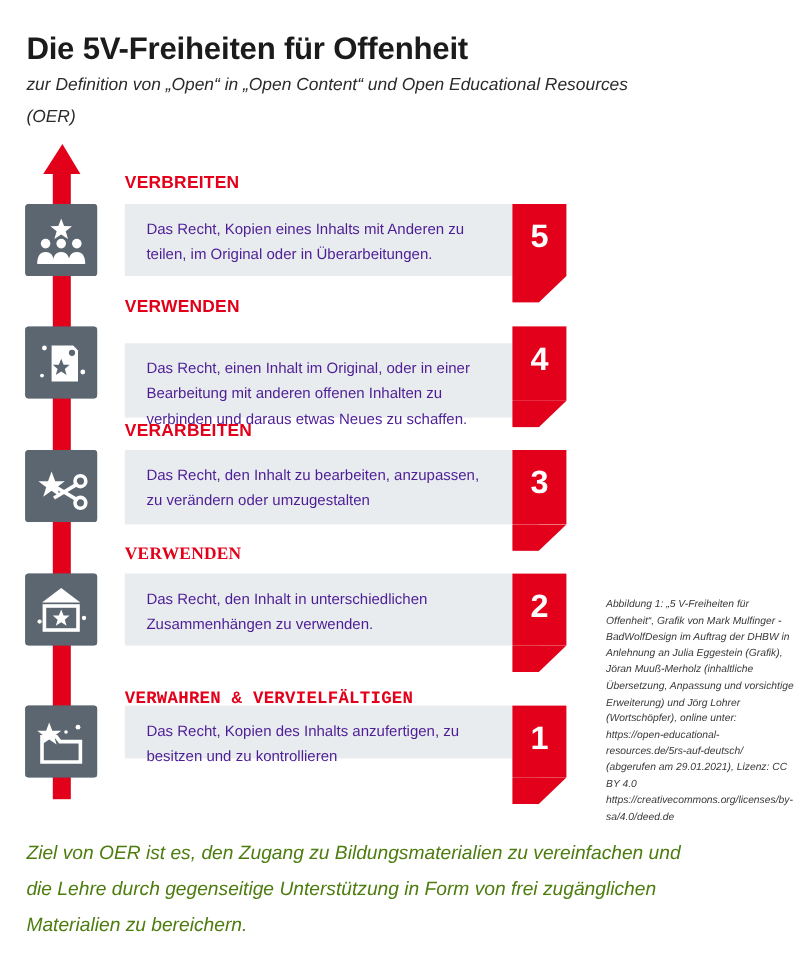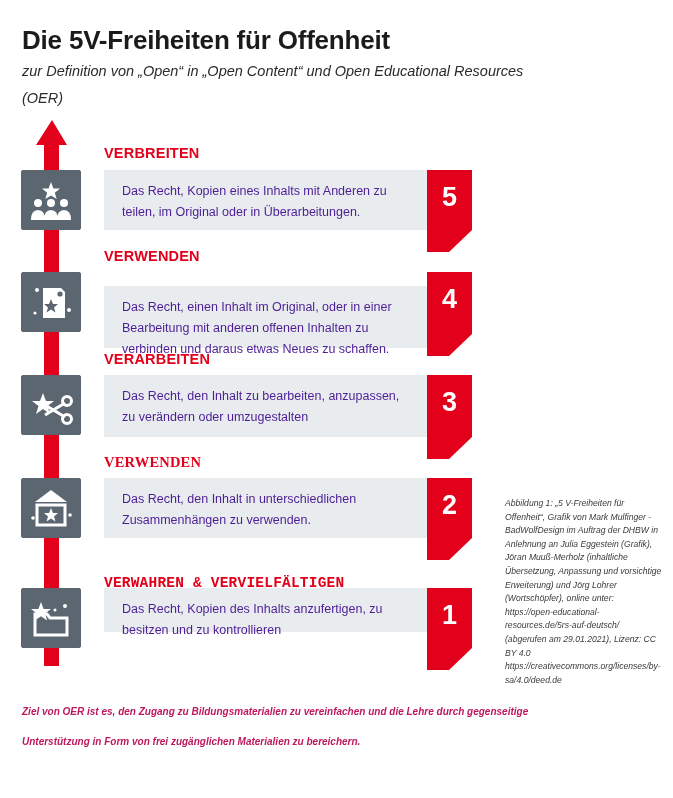--- a/index.html
+++ b/index.html
@@ -127,24 +127,24 @@
     font-size: 8.6px;
     font-style: italic;
     line-height: 13.6px;
     color: #3a3a3a;
   }
   .footer {
     position: absolute;
     left: 22px;
     top: 697px;
     width: 560px;
-    font-size: 10px;
+    font-size: 16px;
     font-style: italic;
-    font-weight: bold;
-    color: #be185d;
+    font-weight: normal;
+    color: #4d7c0f;
     line-height: 30px;
   }
 </style>
 </head>
 <body>
 
 <div class="page">
 
   <h1 class="title">Die 5V-Freiheiten für Offenheit</h1>
   <div class="subtitle">zur Definition von „Open“ in „Open Content“ und Open Educational Resources (OER)</div>

